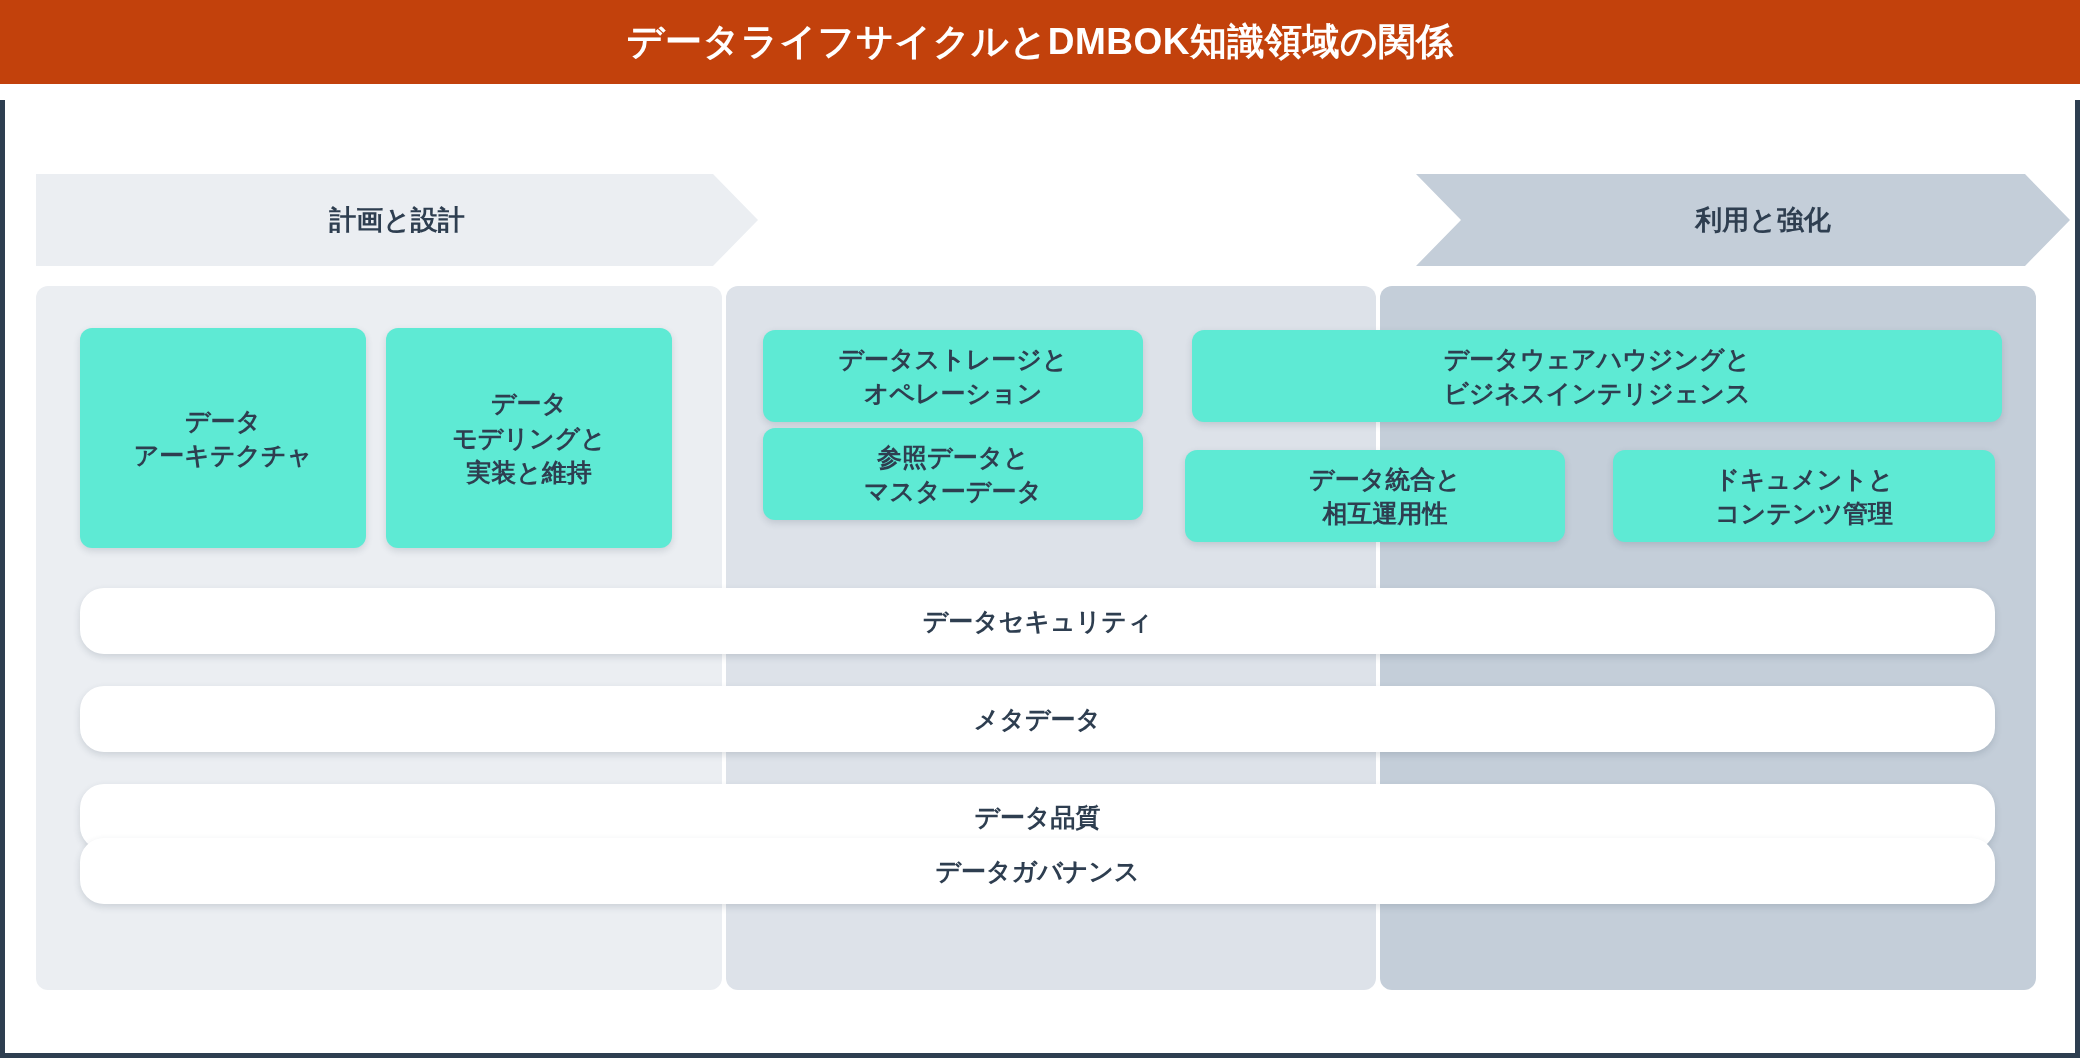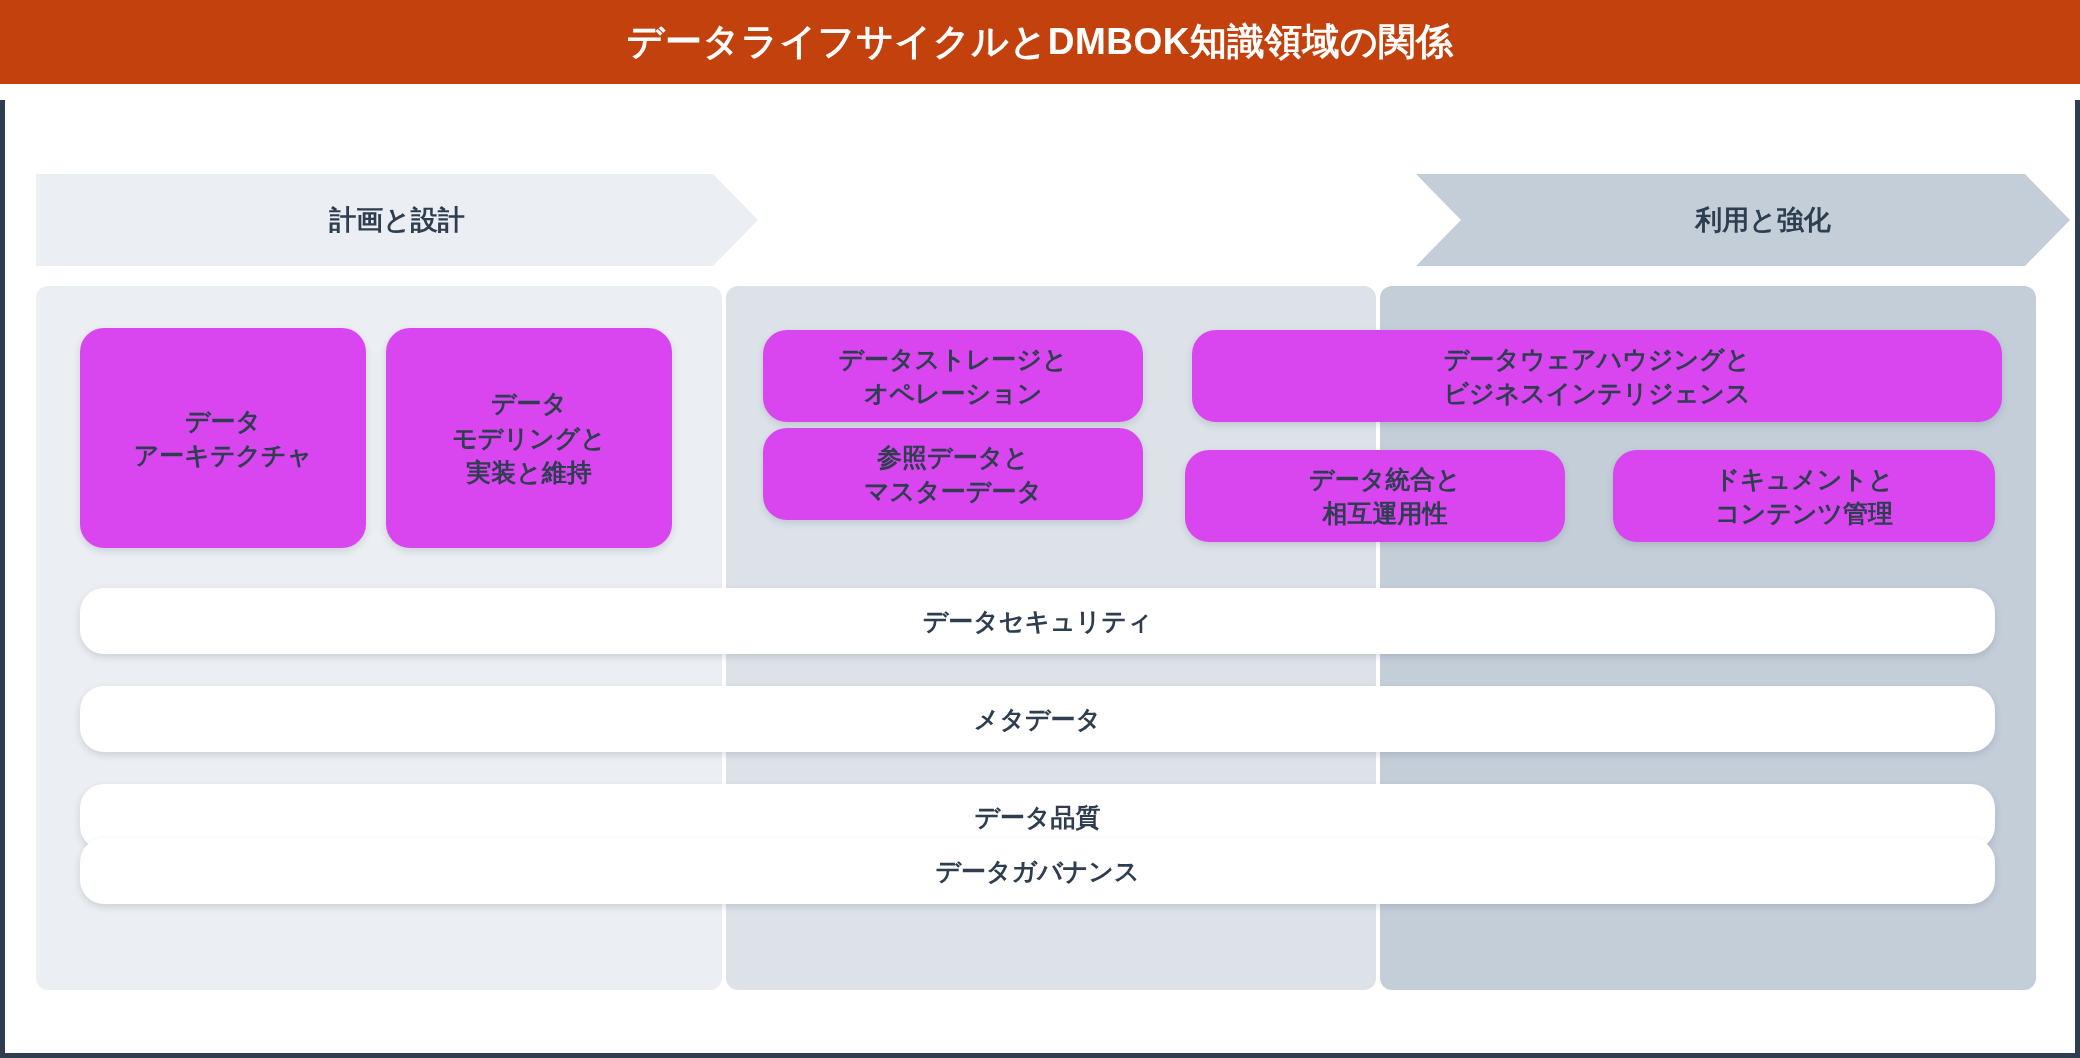--- a/index.html
+++ b/index.html
@@ -108,22 +108,22 @@
     height: 704px;
     border-radius: 12px;
   }
   .col-band-1 { left: 36px;   width: 686px; background: #ebeef2; }
   .col-band-2 { left: 726px;  width: 650px; background: #dde2e9; }
   .col-band-3 { left: 1380px; width: 656px; background: #c4ced9; }
 
   
   .card {
     position: absolute;
-    background: #d946ef;
-    border-radius: 24px;
+    background: #5eead4;
+    border-radius: 12px;
     box-shadow: 0 3px 7px rgba(46,62,80,0.16);
     display: flex;
     align-items: center;
     justify-content: center;
     text-align: center;
     color: #2e3e50;
     font-size: 25px;
     font-weight: bold;
     line-height: 1.38;
     padding: 6px 12px;

